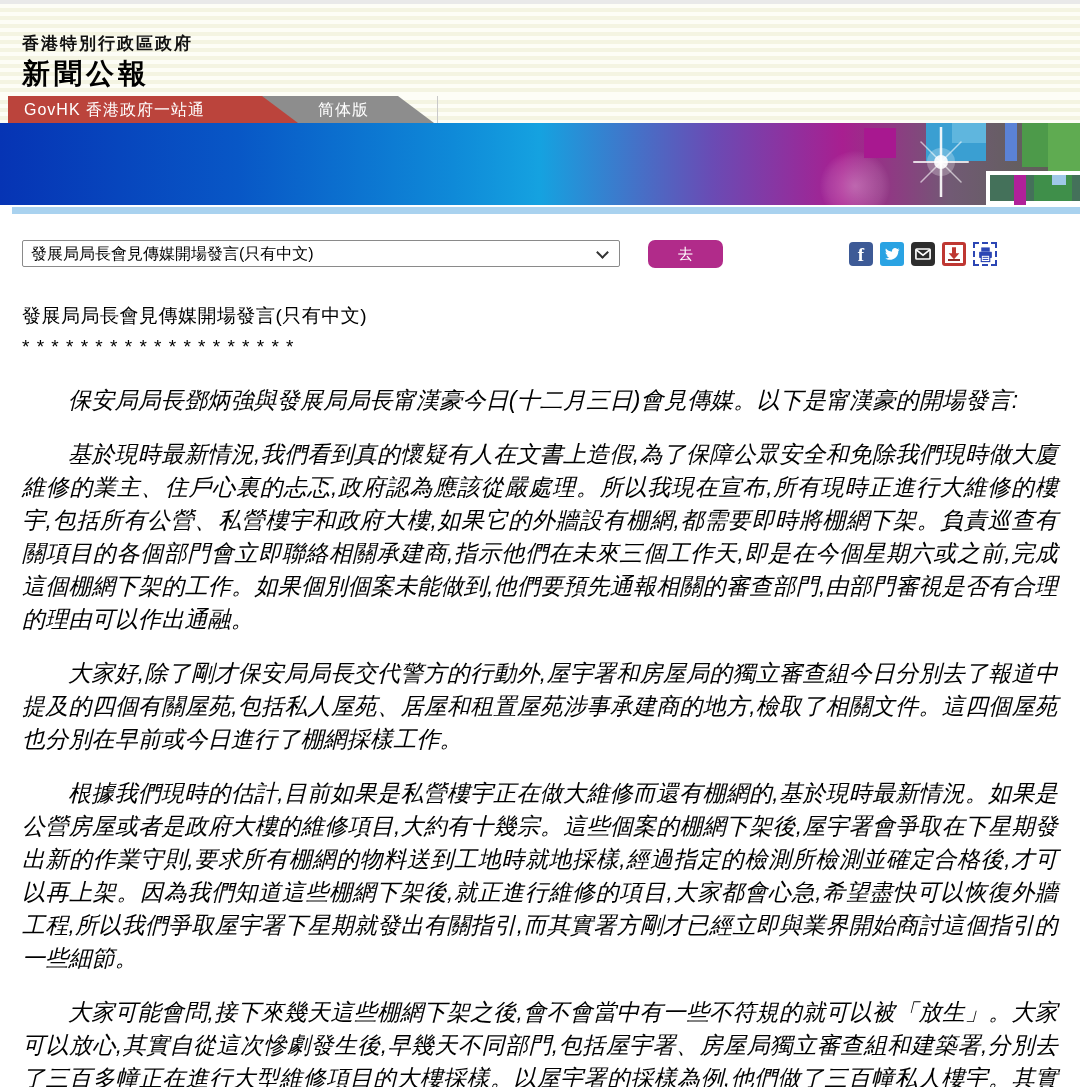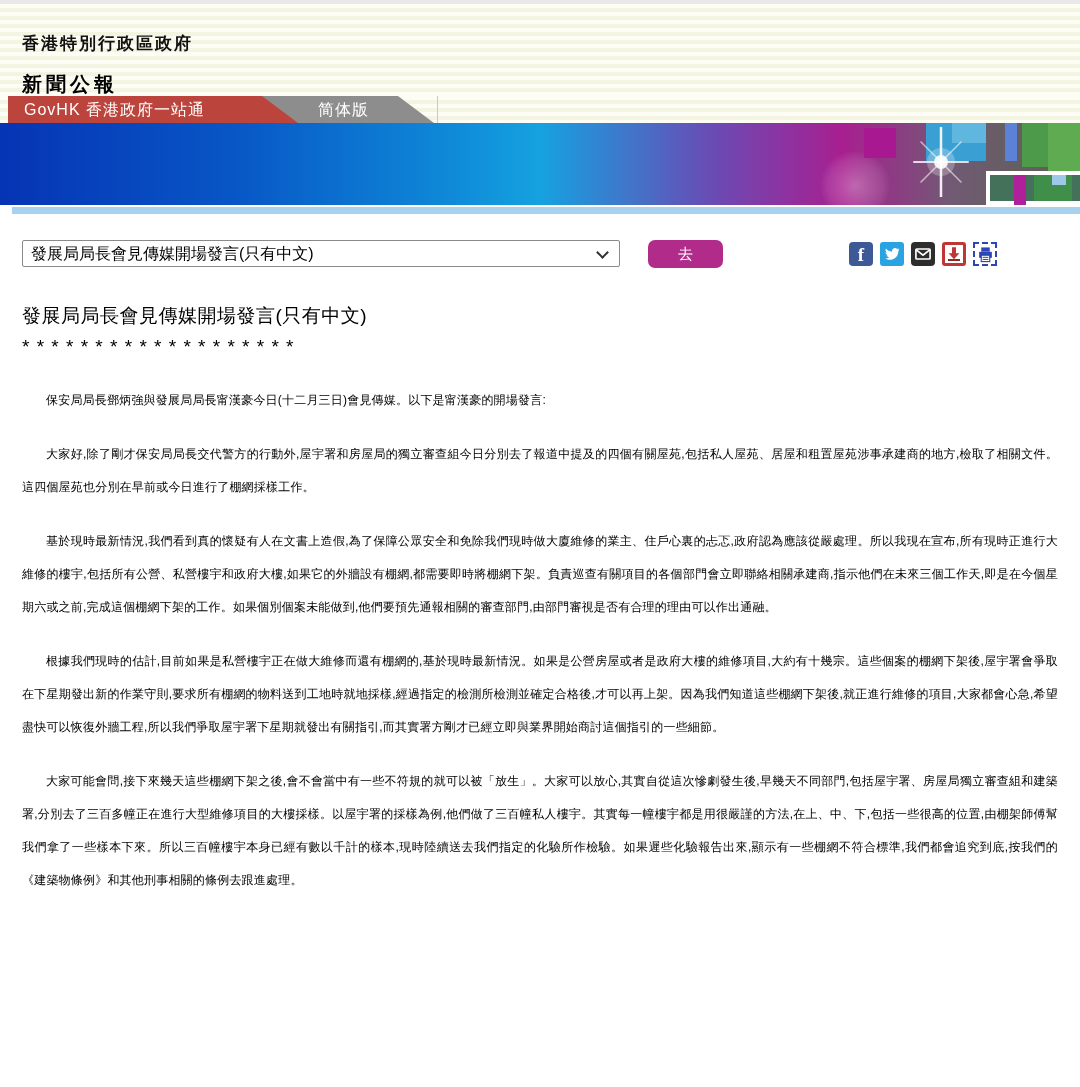--- a/index.html
+++ b/index.html
@@ -8,21 +8,21 @@
 
   
   .masthead {
     height: 96px;
     background: repeating-linear-gradient(180deg,
       #fdfdf6 0px, #fdfdf6 4px, #f4f4e2 4px, #f4f4e2 8px);
     border-top: 4px solid #e9e9e9;
     padding: 28px 0 0 22px;
   }
   .gov-title { font-size: 17px; font-weight: 600; color: #111; letter-spacing: 2px; }
-  .site-title { font-size: 20px; font-weight: 800; color: #000; letter-spacing: 4px; margin-top: 16px; }
+  .site-title { font-size: 28px; font-weight: 800; color: #000; letter-spacing: 4px; margin-top: 0; }
 
   
   .tabrow {
     height: 27px; position: relative;
     background: repeating-linear-gradient(180deg,
       #fdfdf6 0px, #fdfdf6 4px, #f4f4e2 4px, #f4f4e2 8px);
   }
   .tab { position: absolute; top: 0; height: 27px; color: #fff;
     font-size: 16px; line-height: 27px; letter-spacing: 1px;
     clip-path: polygon(0 0, calc(100% - 36px) 0, 100% 100%, 0 100%);
@@ -71,22 +71,22 @@
   .ic-tw { background: #2aa3e3; border-radius: 3px; display: flex; align-items: center; justify-content: center; }
   .ic-mail { background: #2d2d2d; border-radius: 4px; display: flex; align-items: center; justify-content: center; }
   .ic-dl { background: #fff; border: 3px solid #bf3732; border-radius: 3px;
     display: flex; align-items: center; justify-content: center; }
   .ic-pr { background: #fff; border: 2px dashed #2c46b4; display: flex; align-items: center; justify-content: center; }
 
   
   .article { margin: 35px 22px 0 22px; color: #000; }
   .article-title { font-size: 19px; letter-spacing: .5px; }
   .article-sep { font-size: 19px; margin-top: 7px; letter-spacing: 1px; }
-  .article p { font-size: 12px; line-height: 33px; text-align: justify;
-    text-indent: 2em; margin: 0 0 21px 0; letter-spacing: .2px; }
+  .article p { font-size: 23px; line-height: 33px; text-align: justify;
+    text-indent: 2em; margin: 0 0 21px 0; letter-spacing: .2px; font-style: italic; }
 </style>
 </head>
 <body>
 
 <div class="masthead">
   <div class="gov-title">香港特別行政區政府</div>
   <div class="site-title">新聞公報</div>
 </div>
 
 <div class="tabrow">
@@ -159,17 +159,17 @@
       </svg>
     </div>
   </div>
 </div>
 
 <div class="article">
   <div class="article-title">發展局局長會見傳媒開場發言(只有中文)</div>
   <div class="article-sep">* * * * * * * * * * * * * * * * * * *</div>
   <div style="height:26px"></div>
   <p>保安局局長鄧炳強與發展局局長甯漢豪今日(十二月三日)會見傳媒。以下是甯漢豪的開場發言:</p>
+  <p>基於現時最新情況,我們看到真的懷疑有人在文書上造假,為了保障公眾安全和免除我們現時做大廈維修的業主、住戶心裏的忐忑,政府認為應該從嚴處理。所以我現在宣布,所有現時正進行大維修的樓宇,包括所有公營、私營樓宇和政府大樓,如果它的外牆設有棚網,都需要即時將棚網下架。負責巡查有關項目的各個部門會立即聯絡相關承建商,指示他們在未來三個工作天,即是在今個星期六或之前,完成這個棚網下架的工作。如果個別個案未能做到,他們要預先通報相關的審查部門,由部門審視是否有合理的理由可以作出通融。</p>
   <p>大家好,除了剛才保安局局長交代警方的行動外,屋宇署和房屋局的獨立審查組今日分別去了報道中提及的四個有關屋苑,包括私人屋苑、居屋和租置屋苑涉事承建商的地方,檢取了相關文件。這四個屋苑也分別在早前或今日進行了棚網採樣工作。</p>
-  <p>基於現時最新情況,我們看到真的懷疑有人在文書上造假,為了保障公眾安全和免除我們現時做大廈維修的業主、住戶心裏的忐忑,政府認為應該從嚴處理。所以我現在宣布,所有現時正進行大維修的樓宇,包括所有公營、私營樓宇和政府大樓,如果它的外牆設有棚網,都需要即時將棚網下架。負責巡查有關項目的各個部門會立即聯絡相關承建商,指示他們在未來三個工作天,即是在今個星期六或之前,完成這個棚網下架的工作。如果個別個案未能做到,他們要預先通報相關的審查部門,由部門審視是否有合理的理由可以作出通融。</p>
   <p>根據我們現時的估計,目前如果是私營樓宇正在做大維修而還有棚網的,基於現時最新情況。如果是公營房屋或者是政府大樓的維修項目,大約有十幾宗。這些個案的棚網下架後,屋宇署會爭取在下星期發出新的作業守則,要求所有棚網的物料送到工地時就地採樣,經過指定的檢測所檢測並確定合格後,才可以再上架。因為我們知道這些棚網下架後,就正進行維修的項目,大家都會心急,希望盡快可以恢復外牆工程,所以我們爭取屋宇署下星期就發出有關指引,而其實署方剛才已經立即與業界開始商討這個指引的一些細節。</p>
   <p>大家可能會問,接下來幾天這些棚網下架之後,會不會當中有一些不符規的就可以被「放生」。大家可以放心,其實自從這次慘劇發生後,早幾天不同部門,包括屋宇署、房屋局獨立審查組和建築署,分別去了三百多幢正在進行大型維修項目的大樓採樣。以屋宇署的採樣為例,他們做了三百幢私人樓宇。其實每一幢樓宇都是用很嚴謹的方法,在上、中、下,包括一些很高的位置,由棚架師傅幫我們拿了一些樣本下來。所以三百幢樓宇本身已經有數以千計的樣本,現時陸續送去我們指定的化驗所作檢驗。如果遲些化驗報告出來,顯示有一些棚網不符合標準,我們都會追究到底,按我們的《建築物條例》和其他刑事相關的條例去跟進處理。</p>
 </div>
 
 </body></html>

